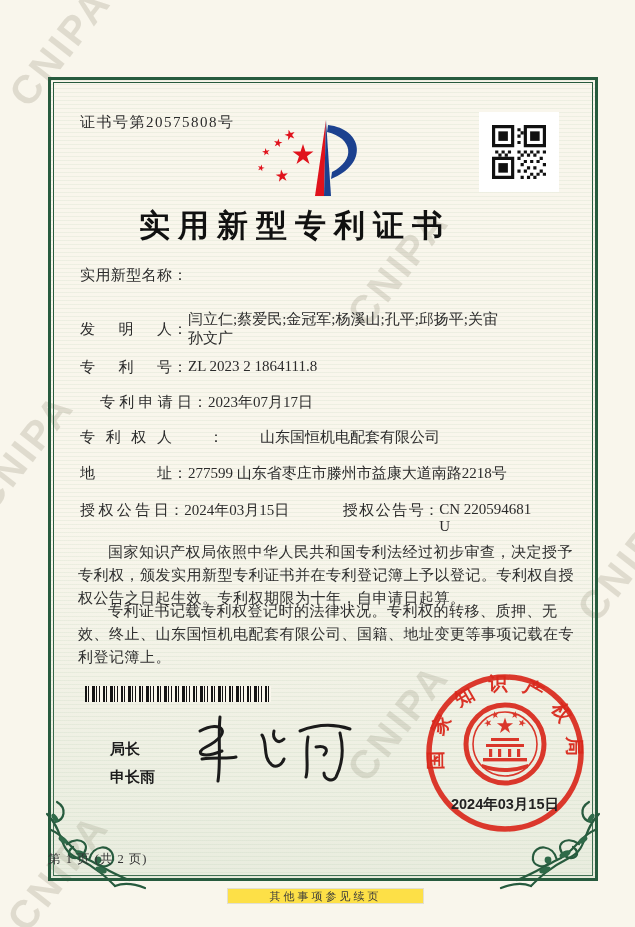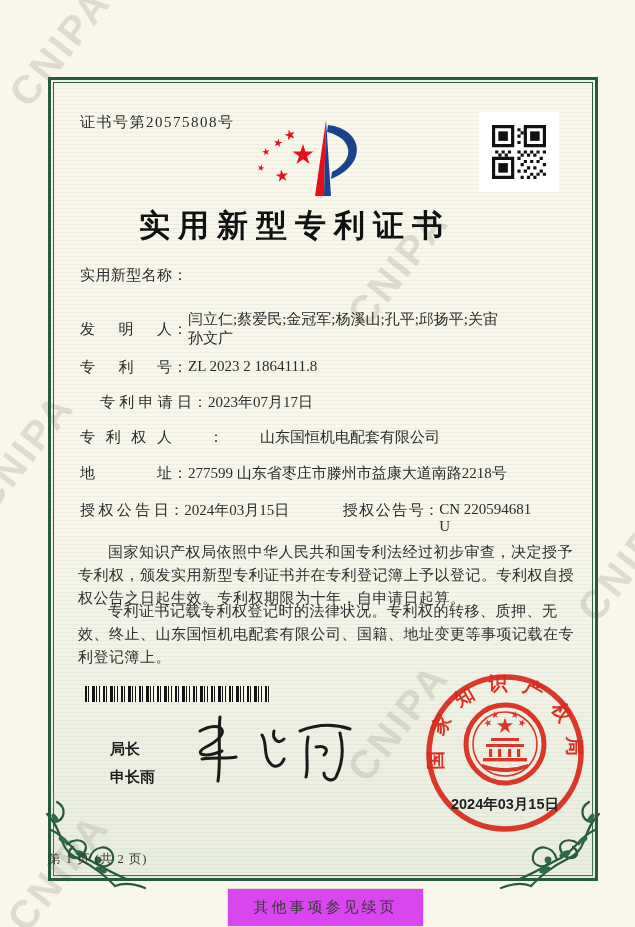--- a/index.html
+++ b/index.html
@@ -48,23 +48,23 @@
     background:repeating-linear-gradient(90deg,
       #141414 0 2px, #f9f6ec 2px 3px, #141414 3px 4px, #f9f6ec 4px 7px,
       #141414 7px 10px, #f9f6ec 10px 11px, #141414 11px 12px, #f9f6ec 12px 14px,
       #141414 14px 15px, #f9f6ec 15px 18px); }
   .director { position:absolute; left:37px; font-family:"Liberation Sans","DejaVu Sans",sans-serif;
               font-weight:bold; font-size:15px; color:#1d1d1d;margin-left:25px; }
   .signature { position:absolute; left:130px; top:630px; }
   .seal { position:absolute; left:372px; top:591px; }
   .pageno { position:absolute; left:0; top:774px; width:100%; 
             font-size:12.5px; color:#333; letter-spacing:1px; }
-  .note { position:absolute; z-index:5; left:227px; top:888px; width:197px; height:39px;
-          background:#d946ef; border:1px solid #e2dfd2; display:flex; align-items:center;
-          justify-content:center; font-size:15px; letter-spacing:3px; color:#3a3a3a; }
+  .note { position:absolute; z-index:5; left:227px; top:888px; width:197px; height:16px;
+          background:#fde047; border:1px solid #e2dfd2; display:flex; align-items:center;
+          justify-content:center; font-size:11px; letter-spacing:3px; color:#3a3a3a; }
 </style>
 </head>
 <body>
 
 <div class="page">
 
   <div class="wm" style="left:-8px;top:25px;">CNIPA</div>
   <div class="wm" style="left:330px;top:245px;">CNIPA</div>
   <div class="wm" style="left:-45px;top:430px;">CNIPA</div>
   <div class="wm" style="left:330px;top:700px;">CNIPA</div>

